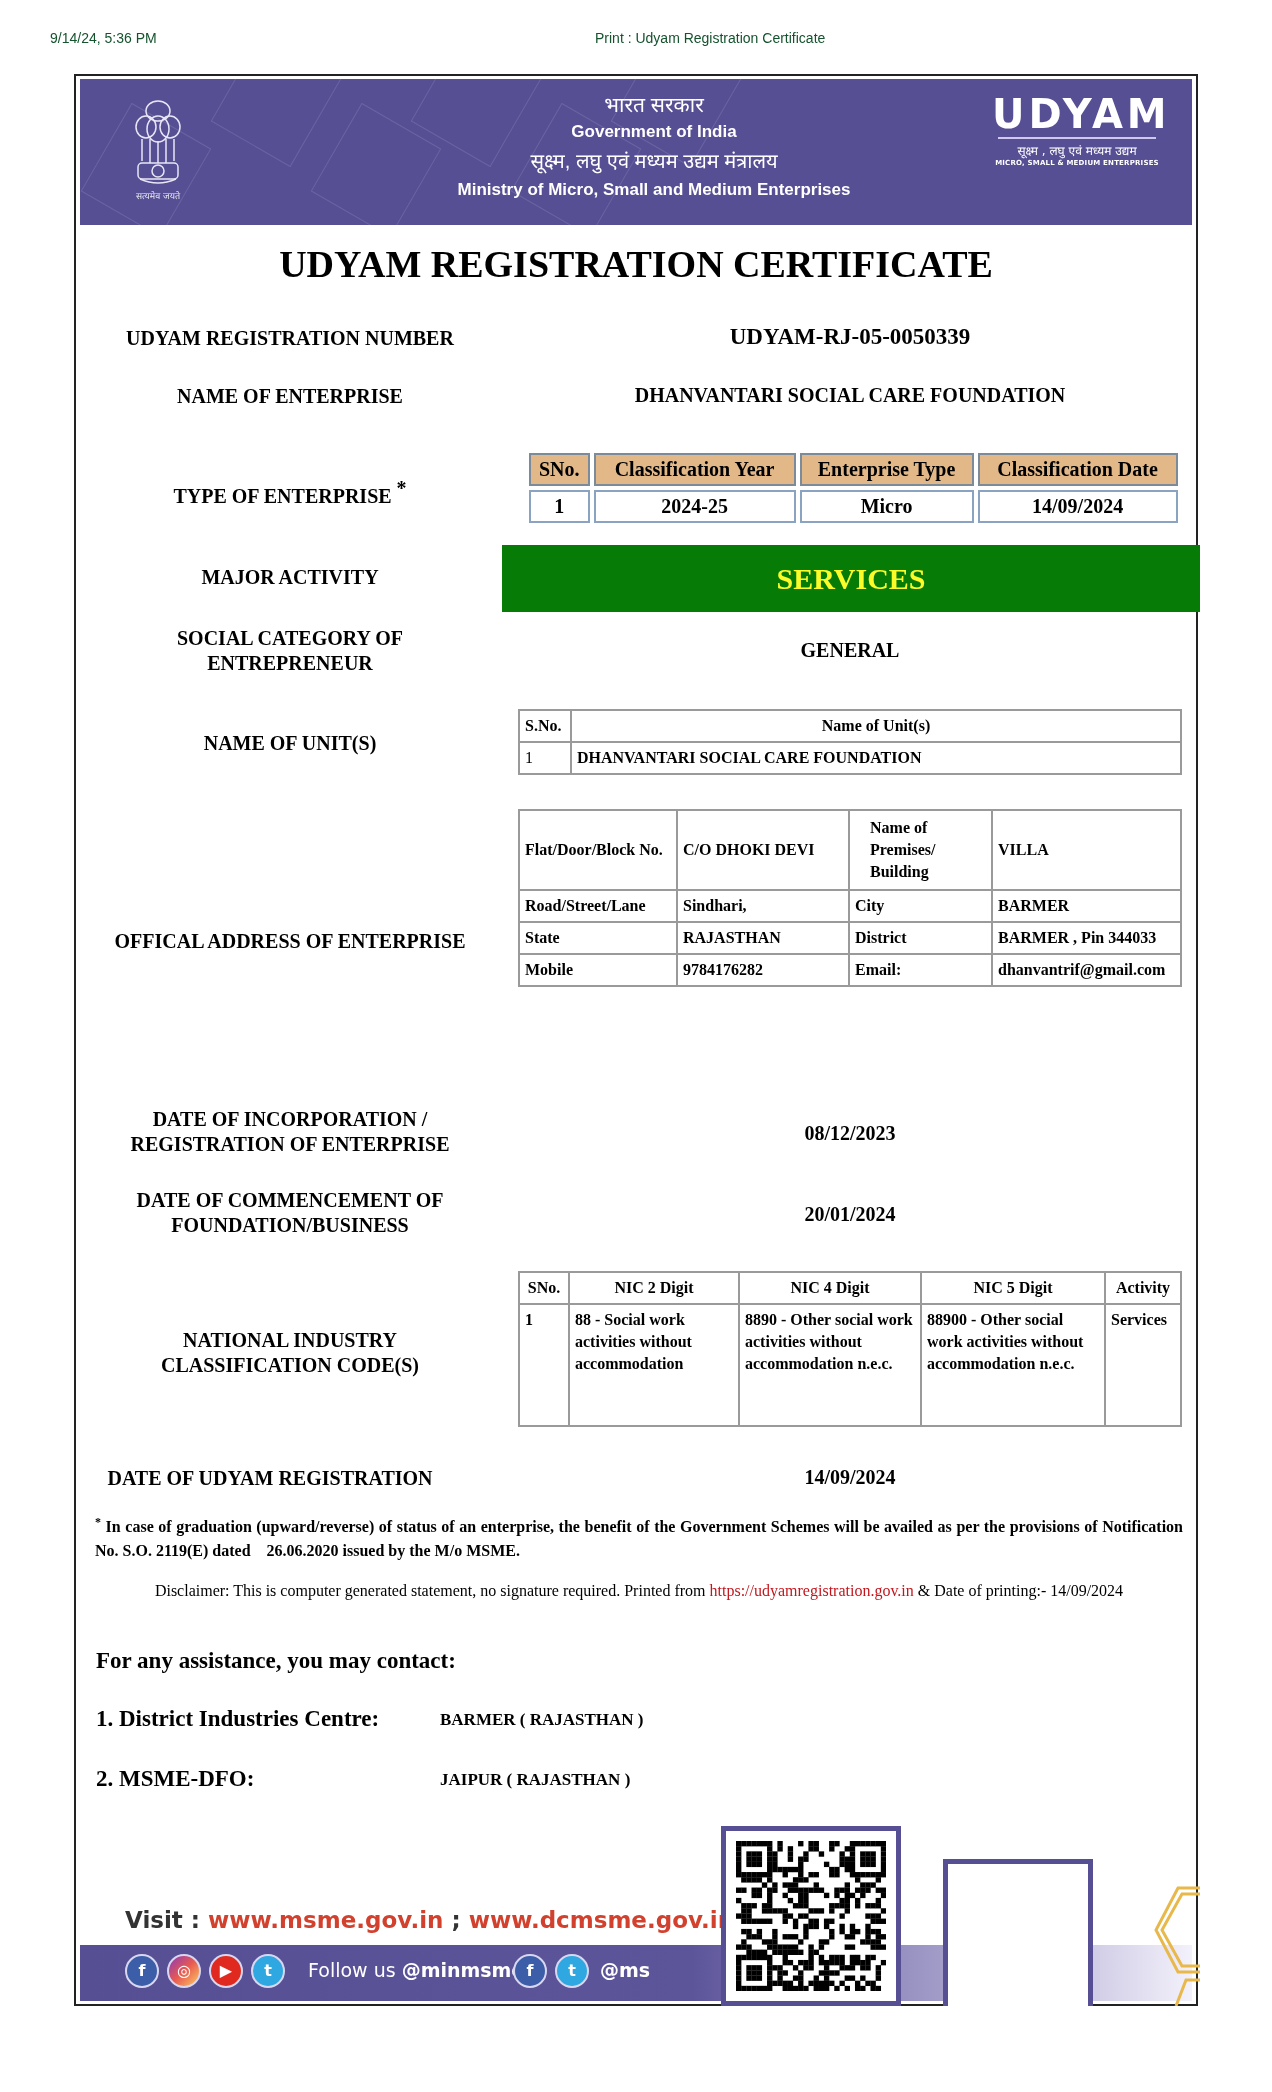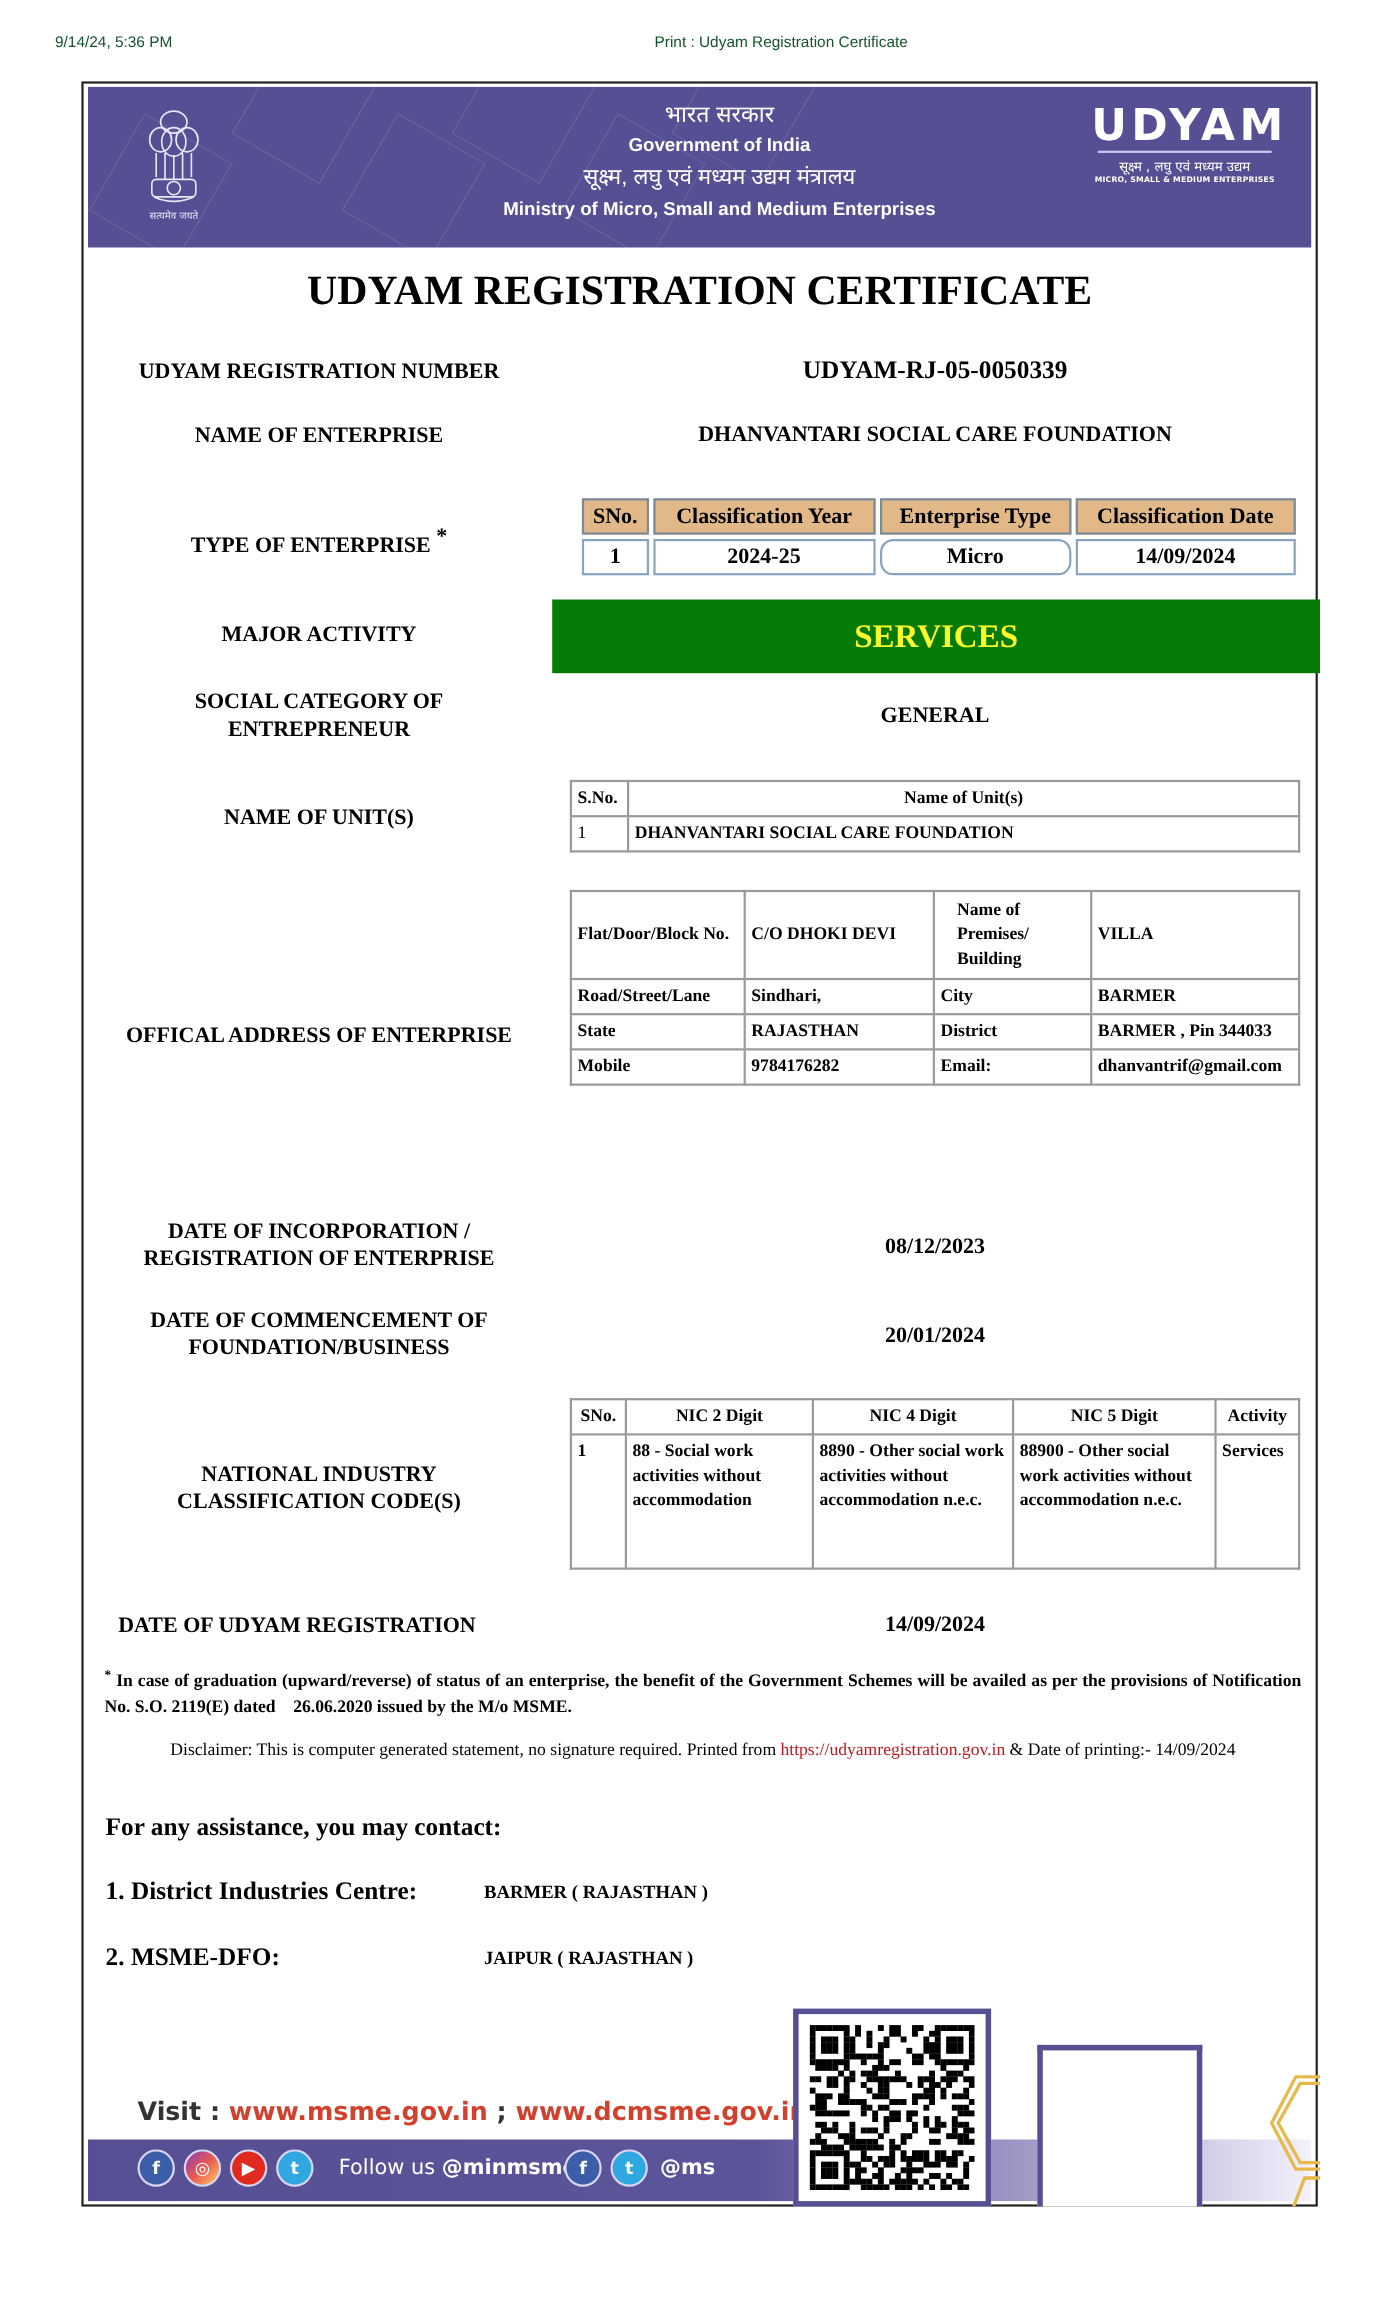--- a/index.html
+++ b/index.html
@@ -125,21 +125,21 @@
       <th>SNo.</th>
       <th>Classification Year</th>
       <th>Enterprise Type</th>
       <th>Classification Date</th>
     </tr>
   </thead>
   <tbody>
     <tr>
       <td style="width:28px;">1</td>
       <td style="width:182px;">2024-25</td>
-      <td style="width:154px;border-radius:12px;">Micro</td>
+      <td style="width:154px;">Micro</td>
       <td style="width:180px;">14/09/2024</td>
     </tr>
   </tbody>
 </table>
 
 <div class="lbl" style="top:565px;">MAJOR ACTIVITY</div>
 <div class="services-band">SERVICES</div>
 
 <div class="lbl" style="top:626px;">
   <div>SOCIAL CATEGORY OF</div>

